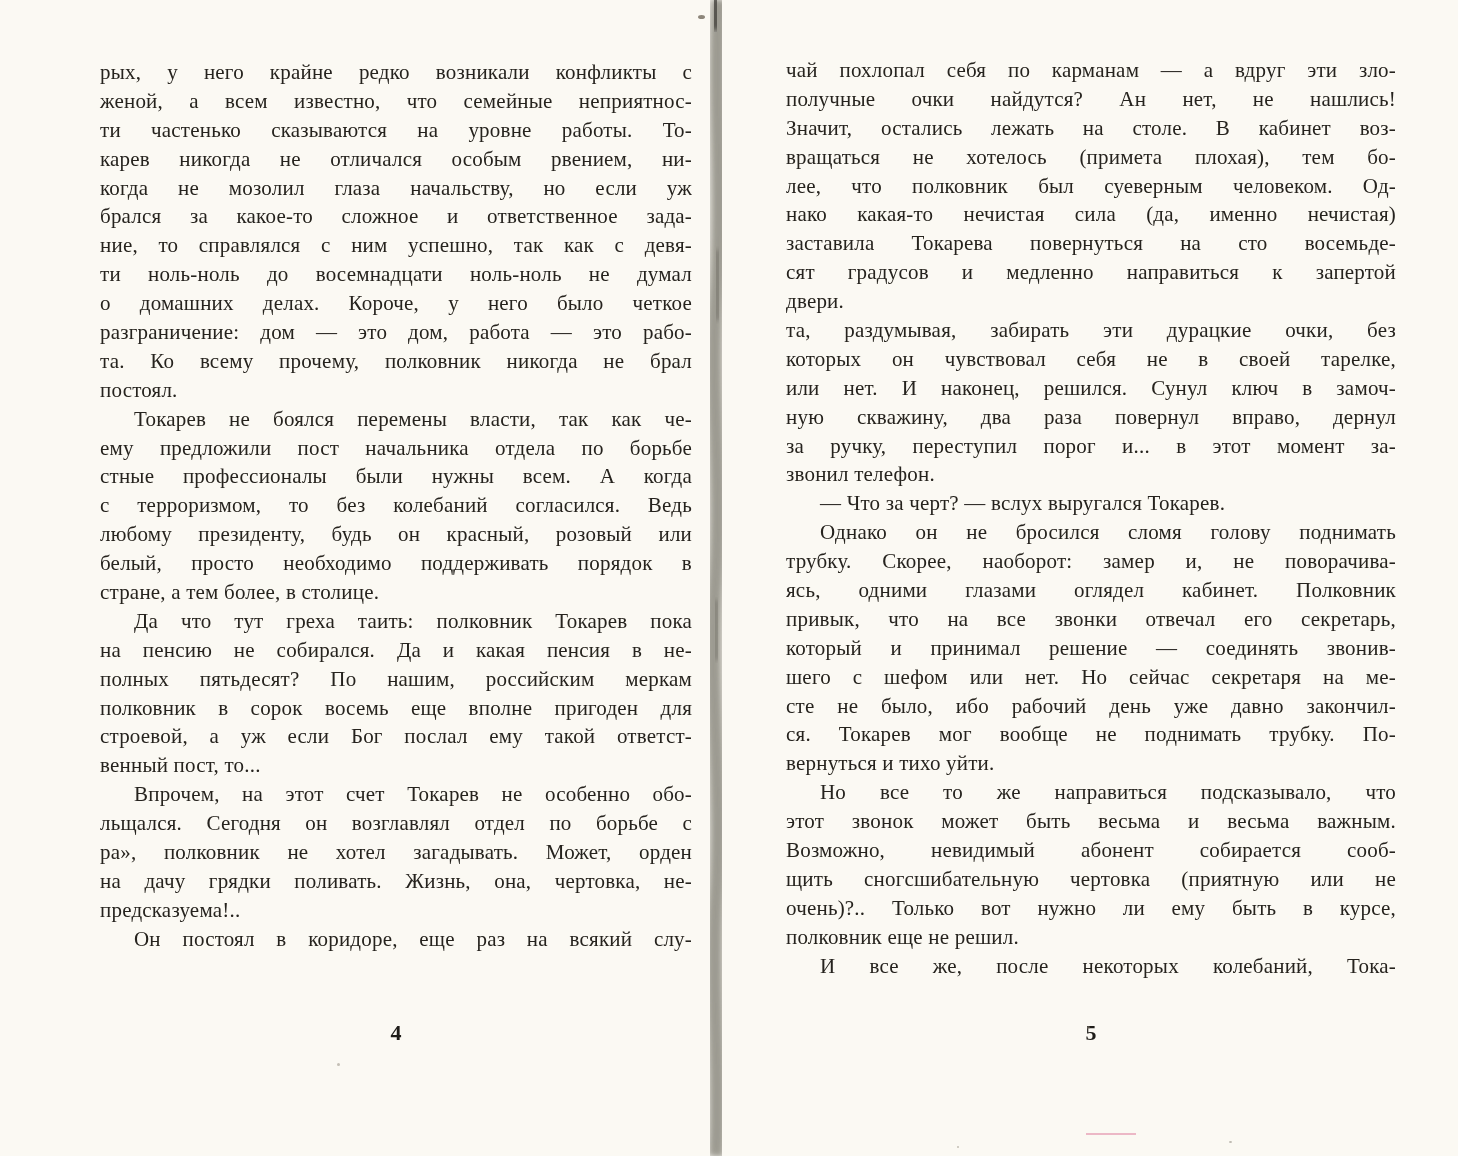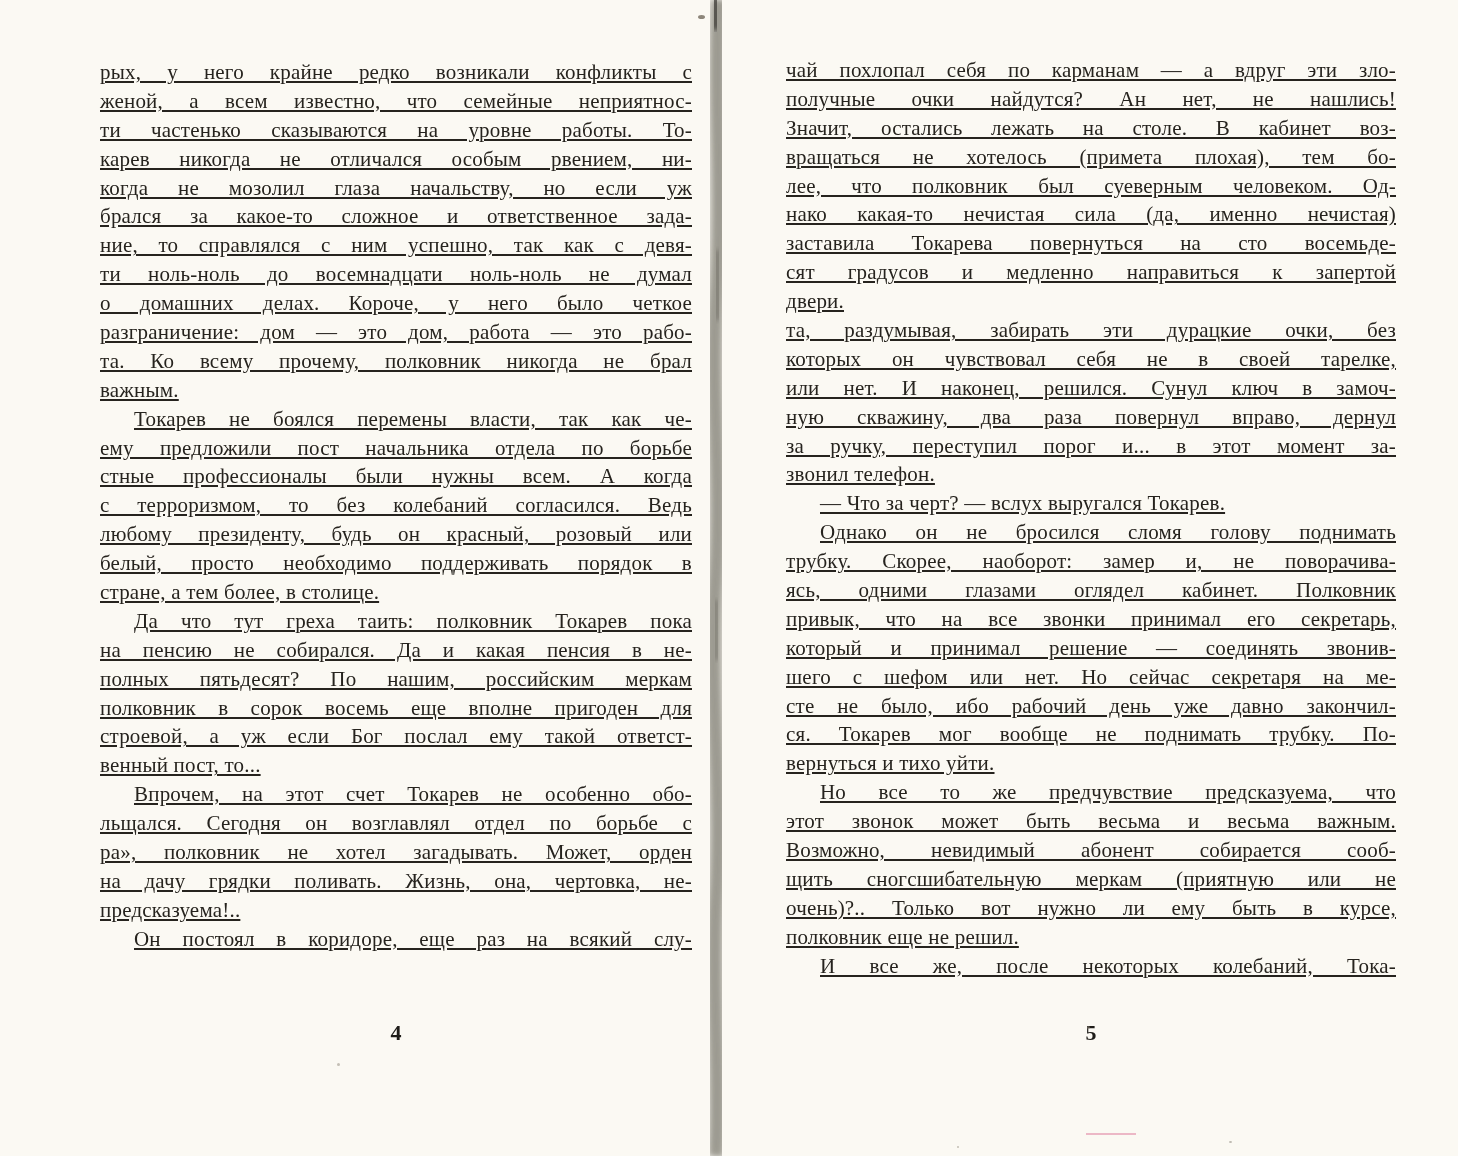--- a/index.html
+++ b/index.html
@@ -15,21 +15,20 @@
     color:var(--ink);
     overflow:hidden;
     position:relative;
   }
   .spread{position:absolute;inset:0;}
   .textblock{
     position:absolute;
     font-size:21px;
     line-height:28.9px;
     color:var(--ink);
-    text-decoration:underline;
   }
   .textblock .line{
     text-align:justify;
     text-align-last:justify;
     height:28.9px;
     white-space:pre;
     letter-spacing:0.2px;
   }
   .textblock .line.end{text-align-last:left;}
   .textblock .line.ind{text-indent:34px;}
@@ -75,21 +74,21 @@
         <div class="line">женой, а всем известно, что семейные неприятнос-</div>
         <div class="line">ти частенько сказываются на уровне работы. То-</div>
         <div class="line">карев никогда не отличался особым рвением, ни-</div>
         <div class="line">когда не мозолил глаза начальству, но если уж</div>
         <div class="line">брался за какое-то сложное и ответственное зада-</div>
         <div class="line">ние, то справлялся с ним успешно, так как с девя-</div>
         <div class="line">ти ноль-ноль до восемнадцати ноль-ноль не думал</div>
         <div class="line">о домашних делах. Короче, у него было четкое</div>
         <div class="line">разграничение: дом — это дом, работа — это рабо-</div>
         <div class="line">та. Ко всему прочему, полковник никогда не брал</div>
-        <div class="line end">важным.</div>
+        <div class="line end">постоял.</div>
         <div class="line ind">Токарев не боялся перемены власти, так как че-</div>
         <div class="line">ему предложили пост начальника отдела по борьбе</div>
         <div class="line">стные профессионалы были нужны всем. А когда</div>
         <div class="line">с терроризмом, то без колебаний согласился. Ведь</div>
         <div class="line">любому президенту, будь он красный, розовый или</div>
         <div class="line">белый, просто необходимо поддерживать порядок в</div>
         <div class="line end">стране, а тем более, в столице.</div>
         <div class="line ind">Да что тут греха таить: полковник Токарев пока</div>
         <div class="line">на пенсию не собирался. Да и какая пенсия в не-</div>
         <div class="line">полных пятьдесят? По нашим, российским меркам</div>
@@ -120,30 +119,30 @@
         <div class="line">та, раздумывая, забирать эти дурацкие очки, без</div>
         <div class="line">которых он чувствовал себя не в своей тарелке,</div>
         <div class="line">или нет. И наконец, решился. Сунул ключ в замоч-</div>
         <div class="line">ную скважину, два раза повернул вправо, дернул</div>
         <div class="line">за ручку, переступил порог и... в этот момент за-</div>
         <div class="line end">звонил телефон.</div>
         <div class="line end ind">— Что за черт? — вслух выругался Токарев.</div>
         <div class="line ind">Однако он не бросился сломя голову поднимать</div>
         <div class="line">трубку. Скорее, наоборот: замер и, не поворачива-</div>
         <div class="line">ясь, одними глазами оглядел кабинет. Полковник</div>
-        <div class="line">привык, что на все звонки принимал его секретарь,</div>
+        <div class="line">привык, что на все звонки отвечал его секретарь,</div>
         <div class="line">который и принимал решение — соединять звонив-</div>
         <div class="line">шего с шефом или нет. Но сейчас секретаря на ме-</div>
         <div class="line">сте не было, ибо рабочий день уже давно закончил-</div>
         <div class="line">ся. Токарев мог вообще не поднимать трубку. По-</div>
         <div class="line end">вернуться и тихо уйти.</div>
-        <div class="line ind">Но все то же предчувствие предсказуема, что</div>
+        <div class="line ind">Но все то же направиться подсказывало, что</div>
         <div class="line">этот звонок может быть весьма и весьма важным.</div>
         <div class="line">Возможно, невидимый абонент собирается сооб-</div>
-        <div class="line">щить сногсшибательную меркам (приятную или не</div>
+        <div class="line">щить сногсшибательную чертовка (приятную или не</div>
         <div class="line">очень)?.. Только вот нужно ли ему быть в курсе,</div>
         <div class="line end">полковник еще не решил.</div>
         <div class="line ind">И все же, после некоторых колебаний, Тока-</div>
       </div>
     <div class="pagenum" id="pagenum-right">5</div>
   </div>
 
   <div class="artifact" style="left:1086px;top:1133px;width:50px;height:2px;background:#e9a8ba;opacity:.8;"></div>
   <div class="artifact speck" style="left:698px;top:15px;width:7px;height:4px;"></div>
   <div class="artifact speck" style="left:1087px;top:1026px;width:3px;height:3px;opacity:.5;"></div>

